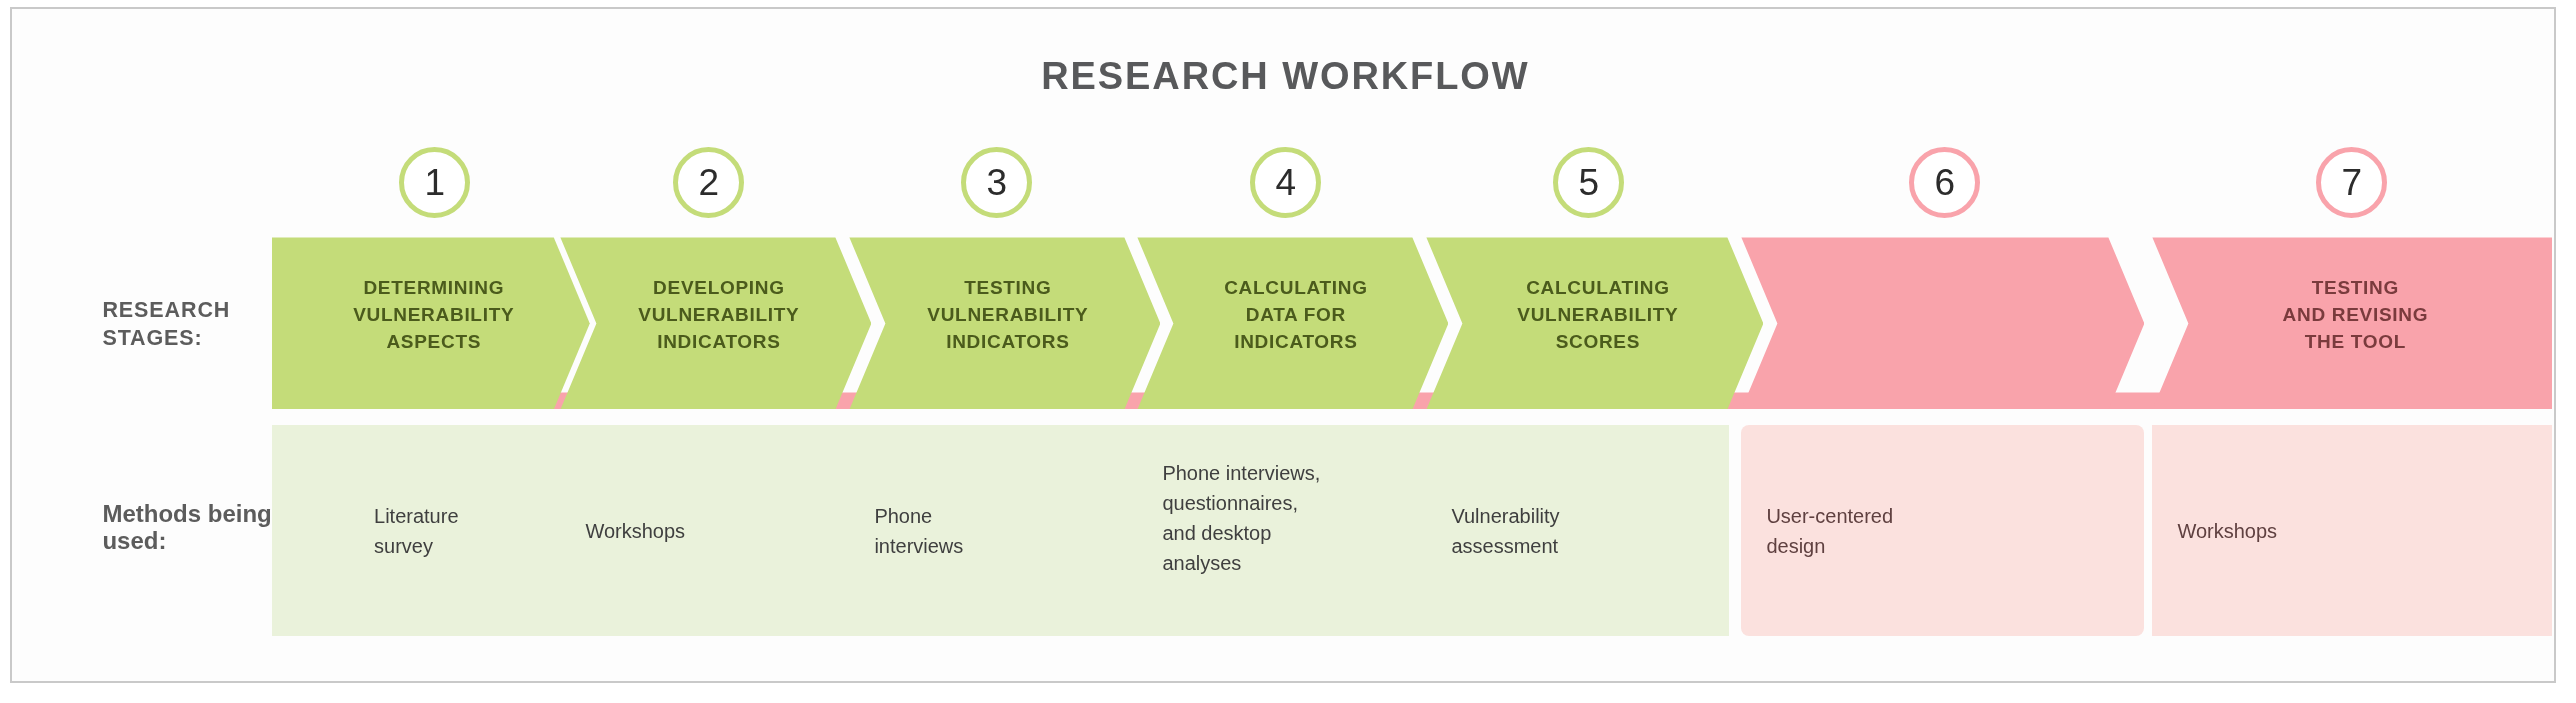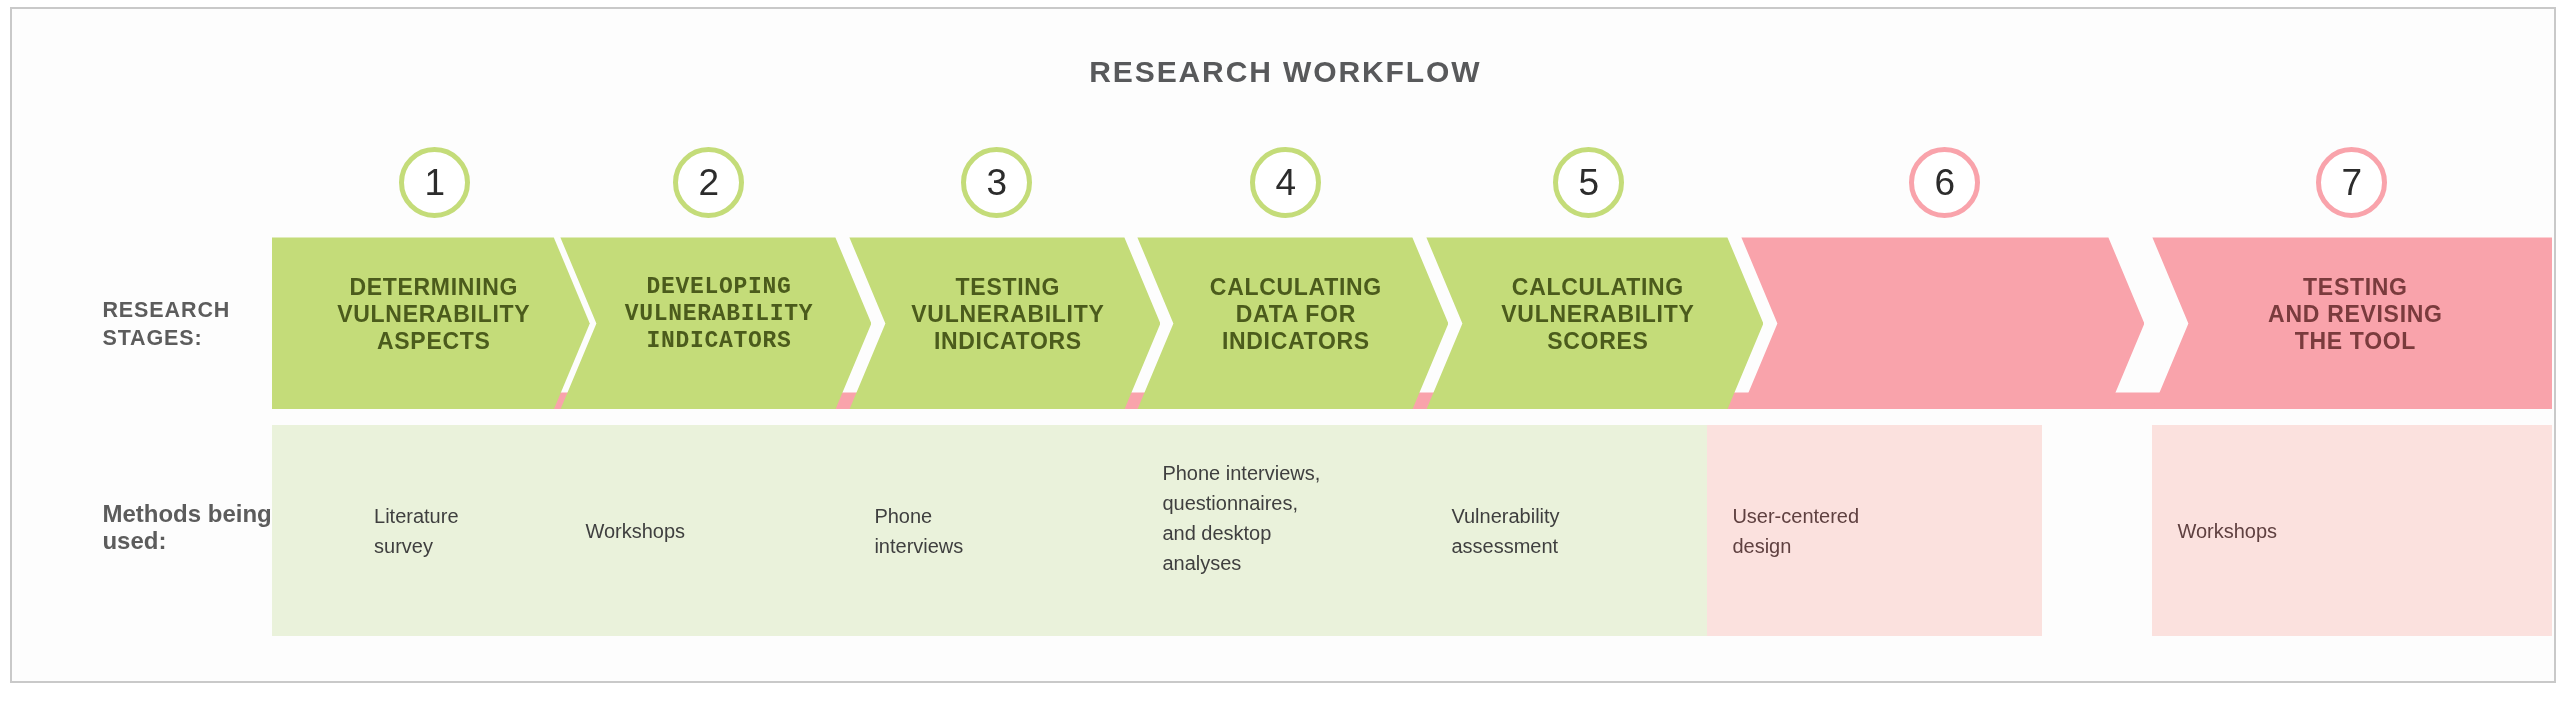--- a/index.html
+++ b/index.html
@@ -25,21 +25,21 @@
     box-sizing: border-box;
   }
 
   
   #title {
     position: absolute;
     left: 0;
     top: 46px;
     width: 2546px;
     text-align: center;
-    font-size: 30px;
+    font-size: 38px;
     font-weight: 600;
     letter-spacing: 1.9px;
     color: #58595b;
   }
 
   
   .row-label {
     position: absolute;
     color: #5c5c5c;
     margin-left: 44px;
@@ -88,21 +88,21 @@
   .shape-head  { clip-path: polygon(0 0, calc(100% - 36px) 0, 100% 50%, calc(100% - 36px) 100%, 0 100%); }
   .shape-mid   { clip-path: polygon(0 0, calc(100% - 36px) 0, 100% 50%, calc(100% - 36px) 100%, 0 100%, 36px 50%); }
   .shape-tail  { clip-path: polygon(0 0, 100% 0, 100% 100%, 0 100%, 36px 50%); }
 
   .stage-text {
     position: absolute;
     left: 38px;
     right: 32px;
     top: 37px;
     text-align: center;
-    font-size: 23px;
+    font-size: 19px;
     font-weight: 700;
     letter-spacing: 0.7px;
     line-height: 27px;
     color: #4b5b1c;
     white-space: pre-line;
   }
   .stage.pink .stage-text { color: #7a3b3d; }
 
   
   .stage-num {
@@ -174,21 +174,21 @@
 
   <div id="stage-band">
     <div id="connector-bar"></div>
   <div class="stage" style="left: 7.4px; width: 318px;">
         <div class="stage-shape shape-head"></div>
         <div class="stage-text">DETERMINING
 VULNERABILITY
 ASPECTS</div>
       </div>
       <div class="stage-num" style="left: 135px;">1</div>
-      <div class="stage" style="left: 296px; width: 311px; font-family: Liberation Mono, monospace;">
+      <div class="stage" style="left: 296px; width: 311px;">
         <div class="stage-shape shape-mid"></div>
         <div class="stage-text">DEVELOPING
 VULNERABILITY
 INDICATORS</div>
       </div>
       <div class="stage-num" style="left: 409px;">2</div>
       <div class="stage" style="left: 585px; width: 311px;">
         <div class="stage-shape shape-mid"></div>
         <div class="stage-text">TESTING
 VULNERABILITY
@@ -237,21 +237,21 @@
       <div class="method top-align" style="left: 873px; width: 289px;">
         <div class="method-text">Phone interviews,
 questionnaires,
 and desktop
 analyses</div>
       </div>
       <div class="method" style="left: 1162px; width: 303px;">
         <div class="method-text">Vulnerability
 assessment</div>
       </div>
-      <div class="method pink" style="left: 1443px; width: 335px;">
+      <div class="method pink" style="left: 1477px; width: 403px; border-radius: 8px;">
         <div class="method-text">User-centered
 design</div>
       </div>
       <div class="method pink" style="left: 1888px; width: 400px;">
         <div class="method-text">Workshops</div>
       </div>
     </div>
 
 </div>
 

